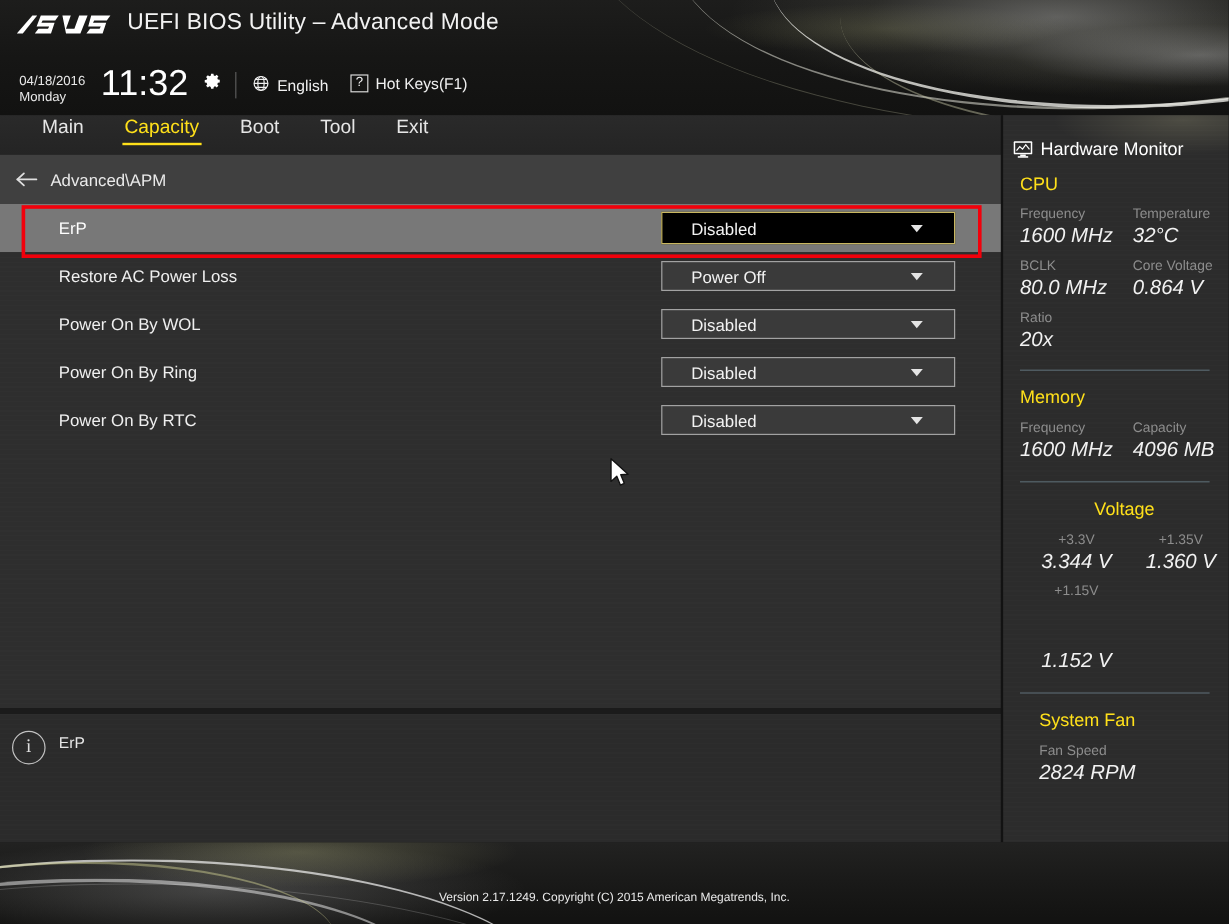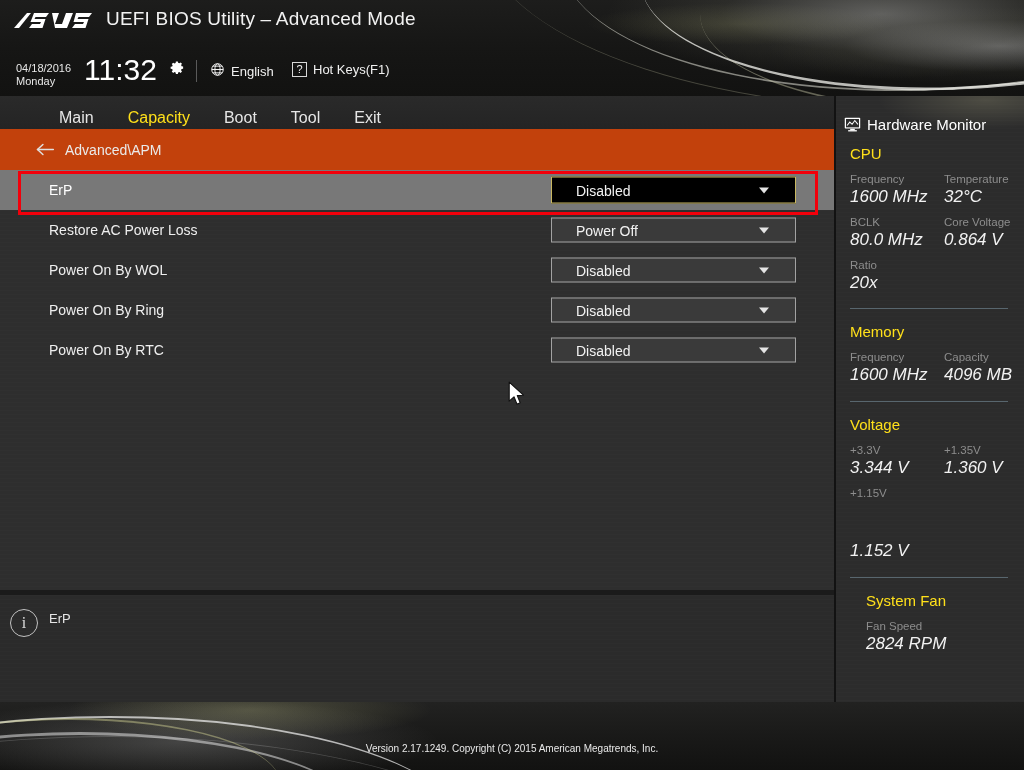--- a/index.html
+++ b/index.html
@@ -133,22 +133,22 @@
     font-size: 11px; color: #f0f0f0;
     line-height: 1;
   }
 
   
   .tabbar {
     position: absolute;
     top: 96px; left: 0;
     width: 836px; height: 33px;
     background: linear-gradient(180deg, #2a2a2a 0%, #242424 100%);
-    display: flex; align-items: flex-end;
-    padding-left: 42px;
+    display: flex; align-items: flex-start;
+    padding-left: 18px;
     gap: 0;
   }
   .tab {
     font-size: 16px;
     color: #e6e6e6;
     padding: 0 17px;
     line-height: 22px;
     position: relative;
     white-space: nowrap;
   }
@@ -159,23 +159,23 @@
     left: 15px; right: 15px; bottom: -3px;
     height: 2px;
     background: #ffe01a;
   }
 
   
   .breadcrumb {
     position: absolute;
     top: 129px; left: 0;
     width: 836px; height: 41px;
-    background: #c2410c;
+    background: #404040;
     display: flex; align-items: center;
-    padding-left: 35px;
+    padding-left: 12px;
     gap: 10px;
   }
   .back-arrow { width: 20px; height: 16px; color: #e0e0e0; flex: 0 0 auto; }
   .crumb-text { font-size: 14px; color: #eaeaea; white-space: nowrap; }
 
   
   .main-panel {
     position: absolute;
     top: 170px; left: 0;
     width: 836px; height: 420px;
@@ -562,21 +562,21 @@
       <div class="hw-grid" style="margin-top:9px;">
         <div class="hw-key">Frequency</div>
         <div class="hw-key">Capacity</div>
         <div class="hw-val">1600 MHz</div>
         <div class="hw-val">4096 MB</div>
       </div>
     </div>
 
     <div class="hw-rule" style="margin-top:17px;"></div>
 
-    <div style="margin-top:14px;">
+    <div style="margin-top:14px;text-align:center;">
       <div class="hw-section-title">Voltage</div>
       <div class="hw-grid" style="margin-top:9px;">
         <div class="hw-key">+3.3V</div>
         <div class="hw-key">+1.35V</div>
         <div class="hw-val">3.344 V</div>
         <div class="hw-val">1.360 V</div>
       </div>
       <div class="hw-grid" style="margin-top:8px;gap:40px;">
         <div class="hw-key">+1.15V</div>
         <div></div>

